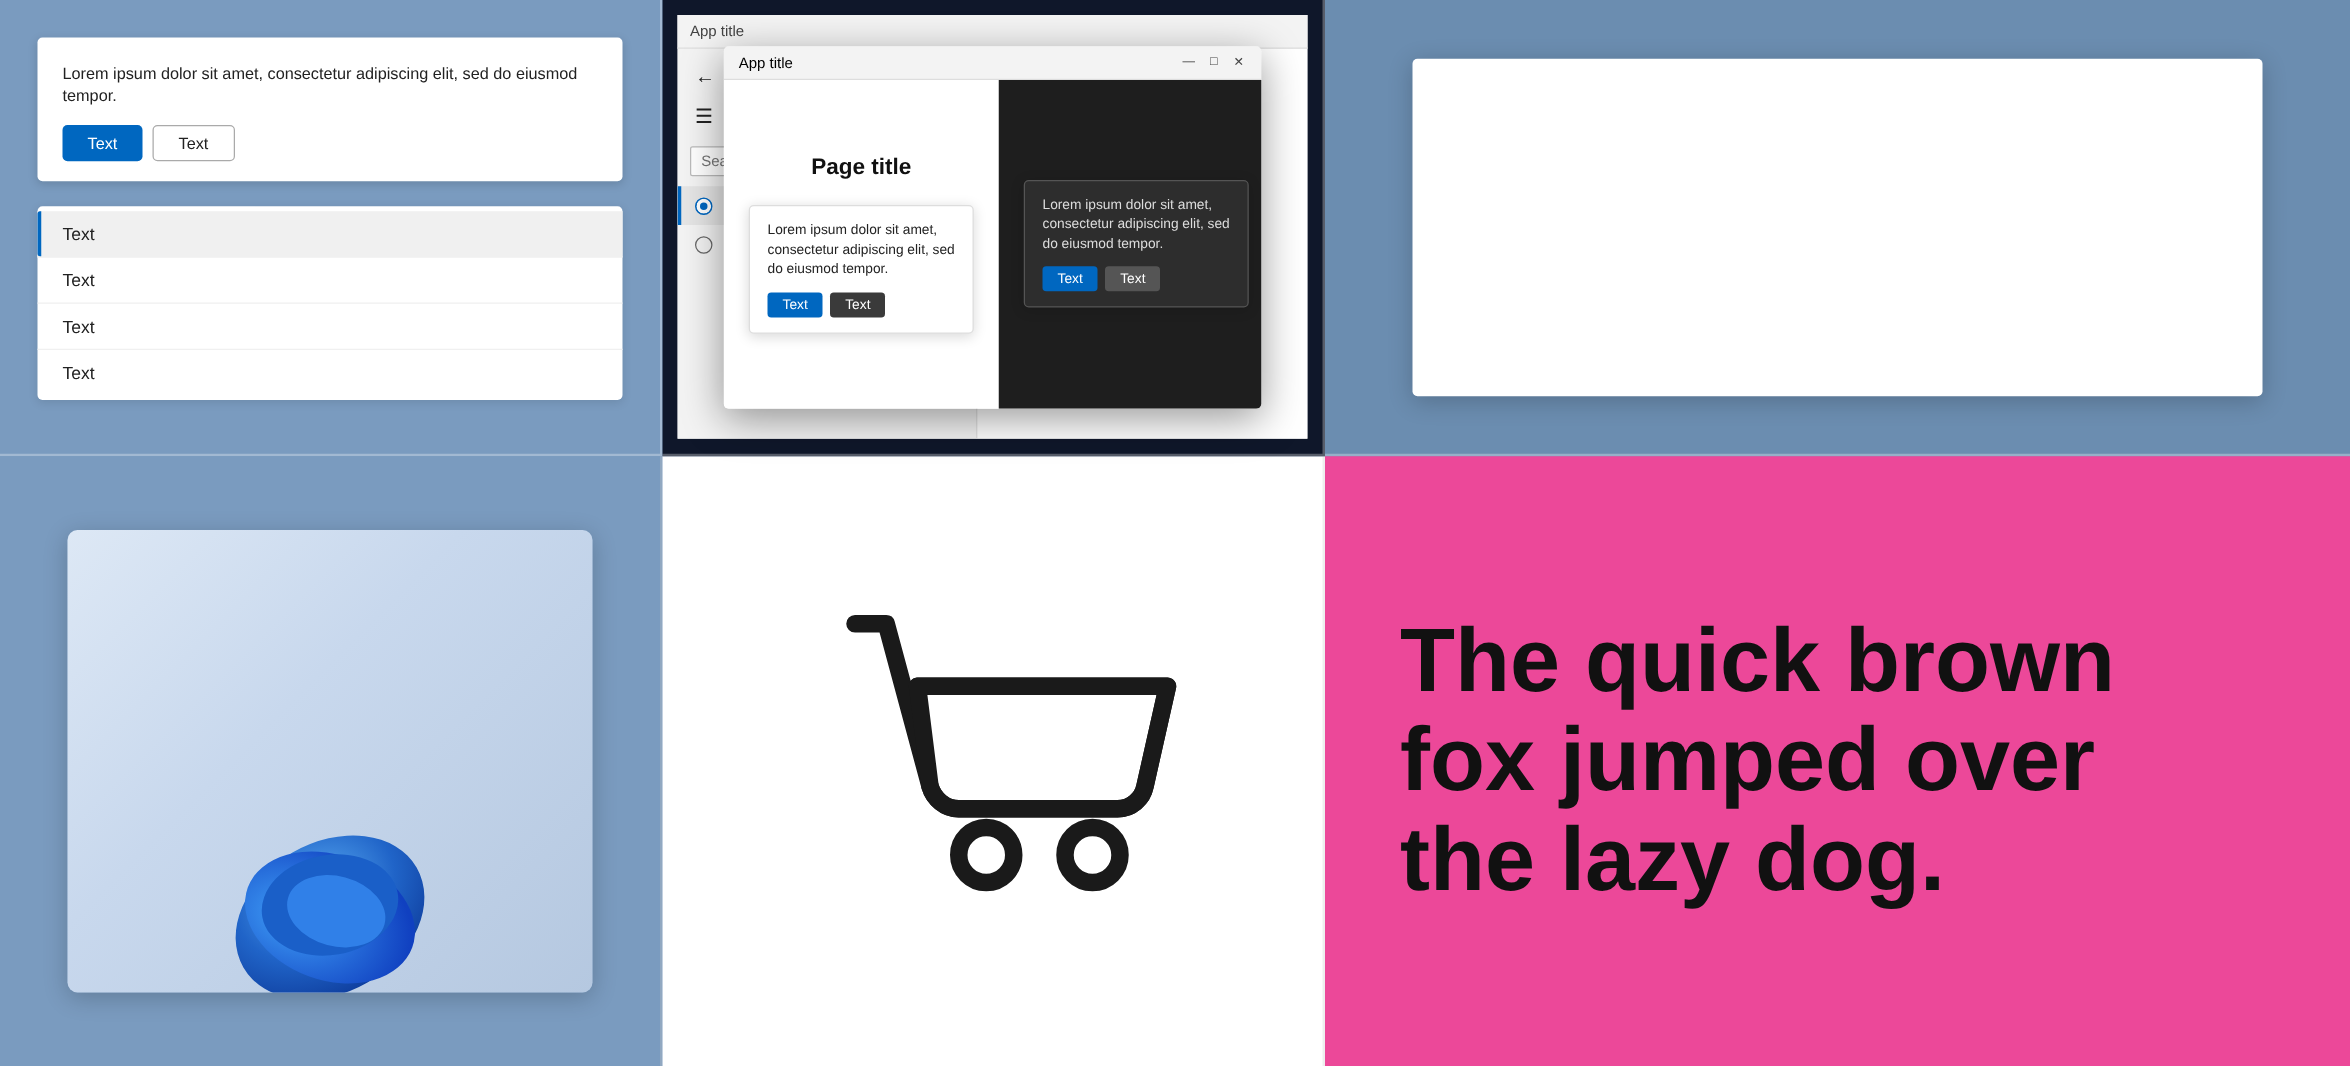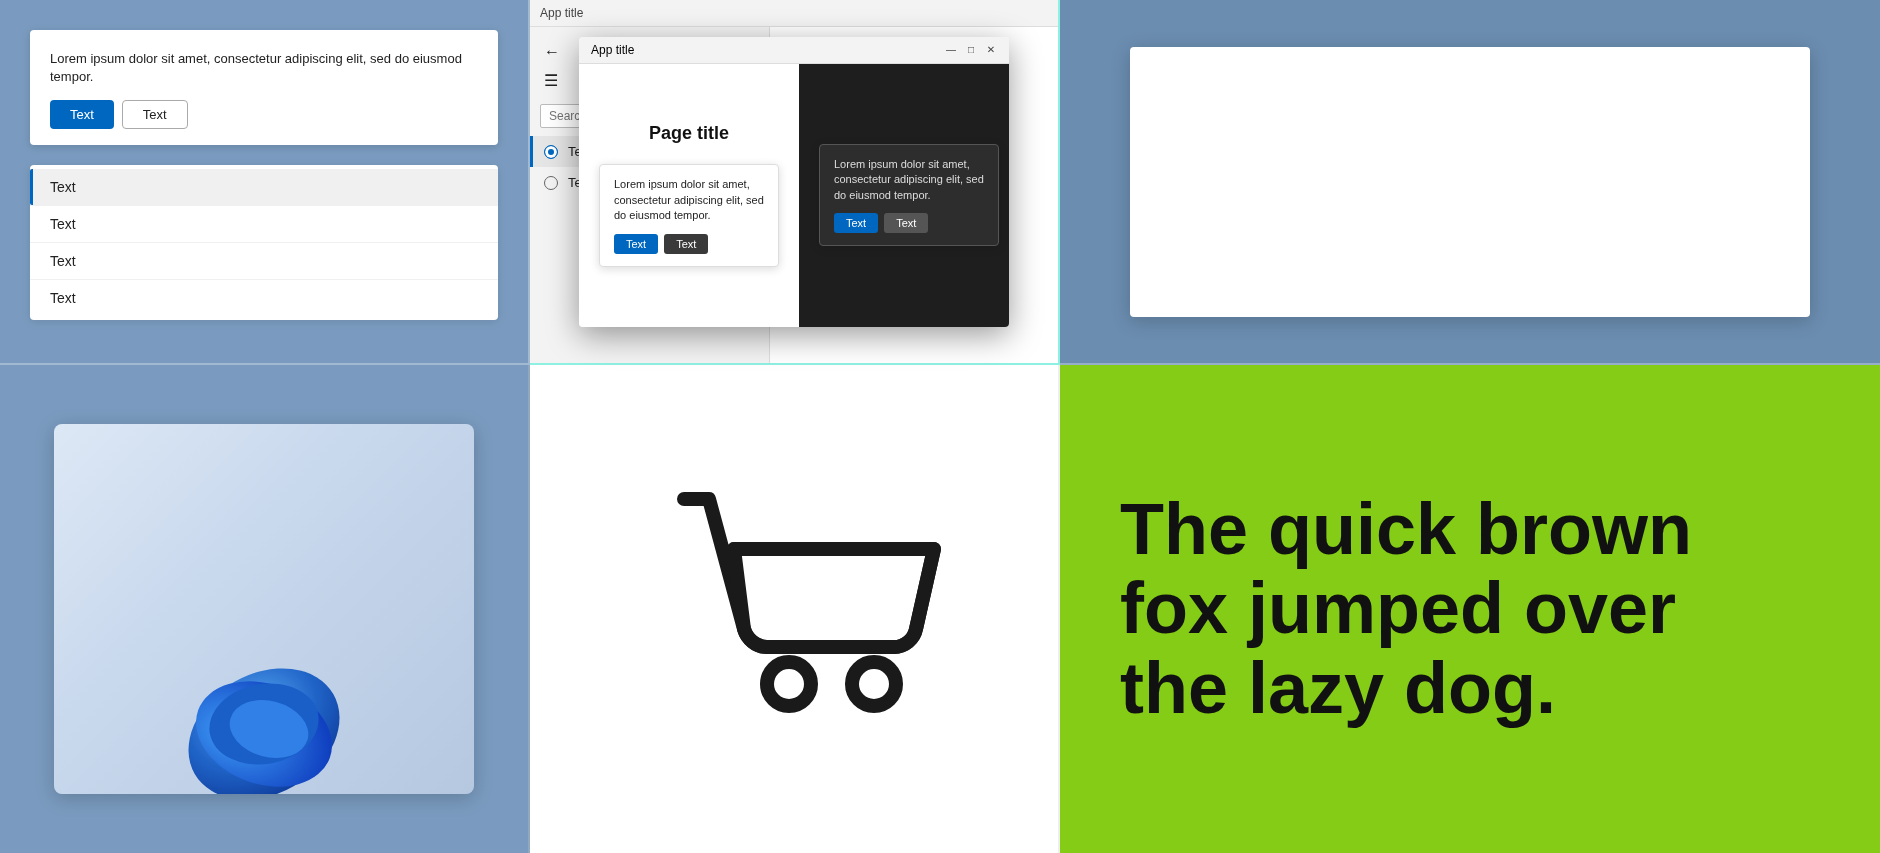--- a/index.html
+++ b/index.html
@@ -86,22 +86,22 @@
       left: 0;
       top: 0;
       bottom: 0;
       width: 3px;
       background: #0067c0;
       border-radius: 2px 0 0 2px;
     }
 
     
     .cell-tm {
-      background: #5eead4;
-      padding: 0;
+      background: #0f172a;
+      padding: 12px;
       position: relative;
       display: flex;
       flex-direction: column;
     }
 
     .app-shell {
       background: #f3f3f3;
       display: flex;
       flex-direction: column;
       height: 100%;
@@ -260,21 +260,21 @@
       justify-content: center;
     }
     .cart-icon-wrap {
       display: flex;
       align-items: center;
       justify-content: center;
     }
 
     
     .cell-br {
-      background: #84cc16;
+      background: #ec4899;
       display: flex;
       align-items: center;
       justify-content: flex-start;
       padding: 44px 60px;
     }
     .tagline {
       font-size: 72px;
       font-weight: 800;
       color: #111;
       line-height: 1.1;

